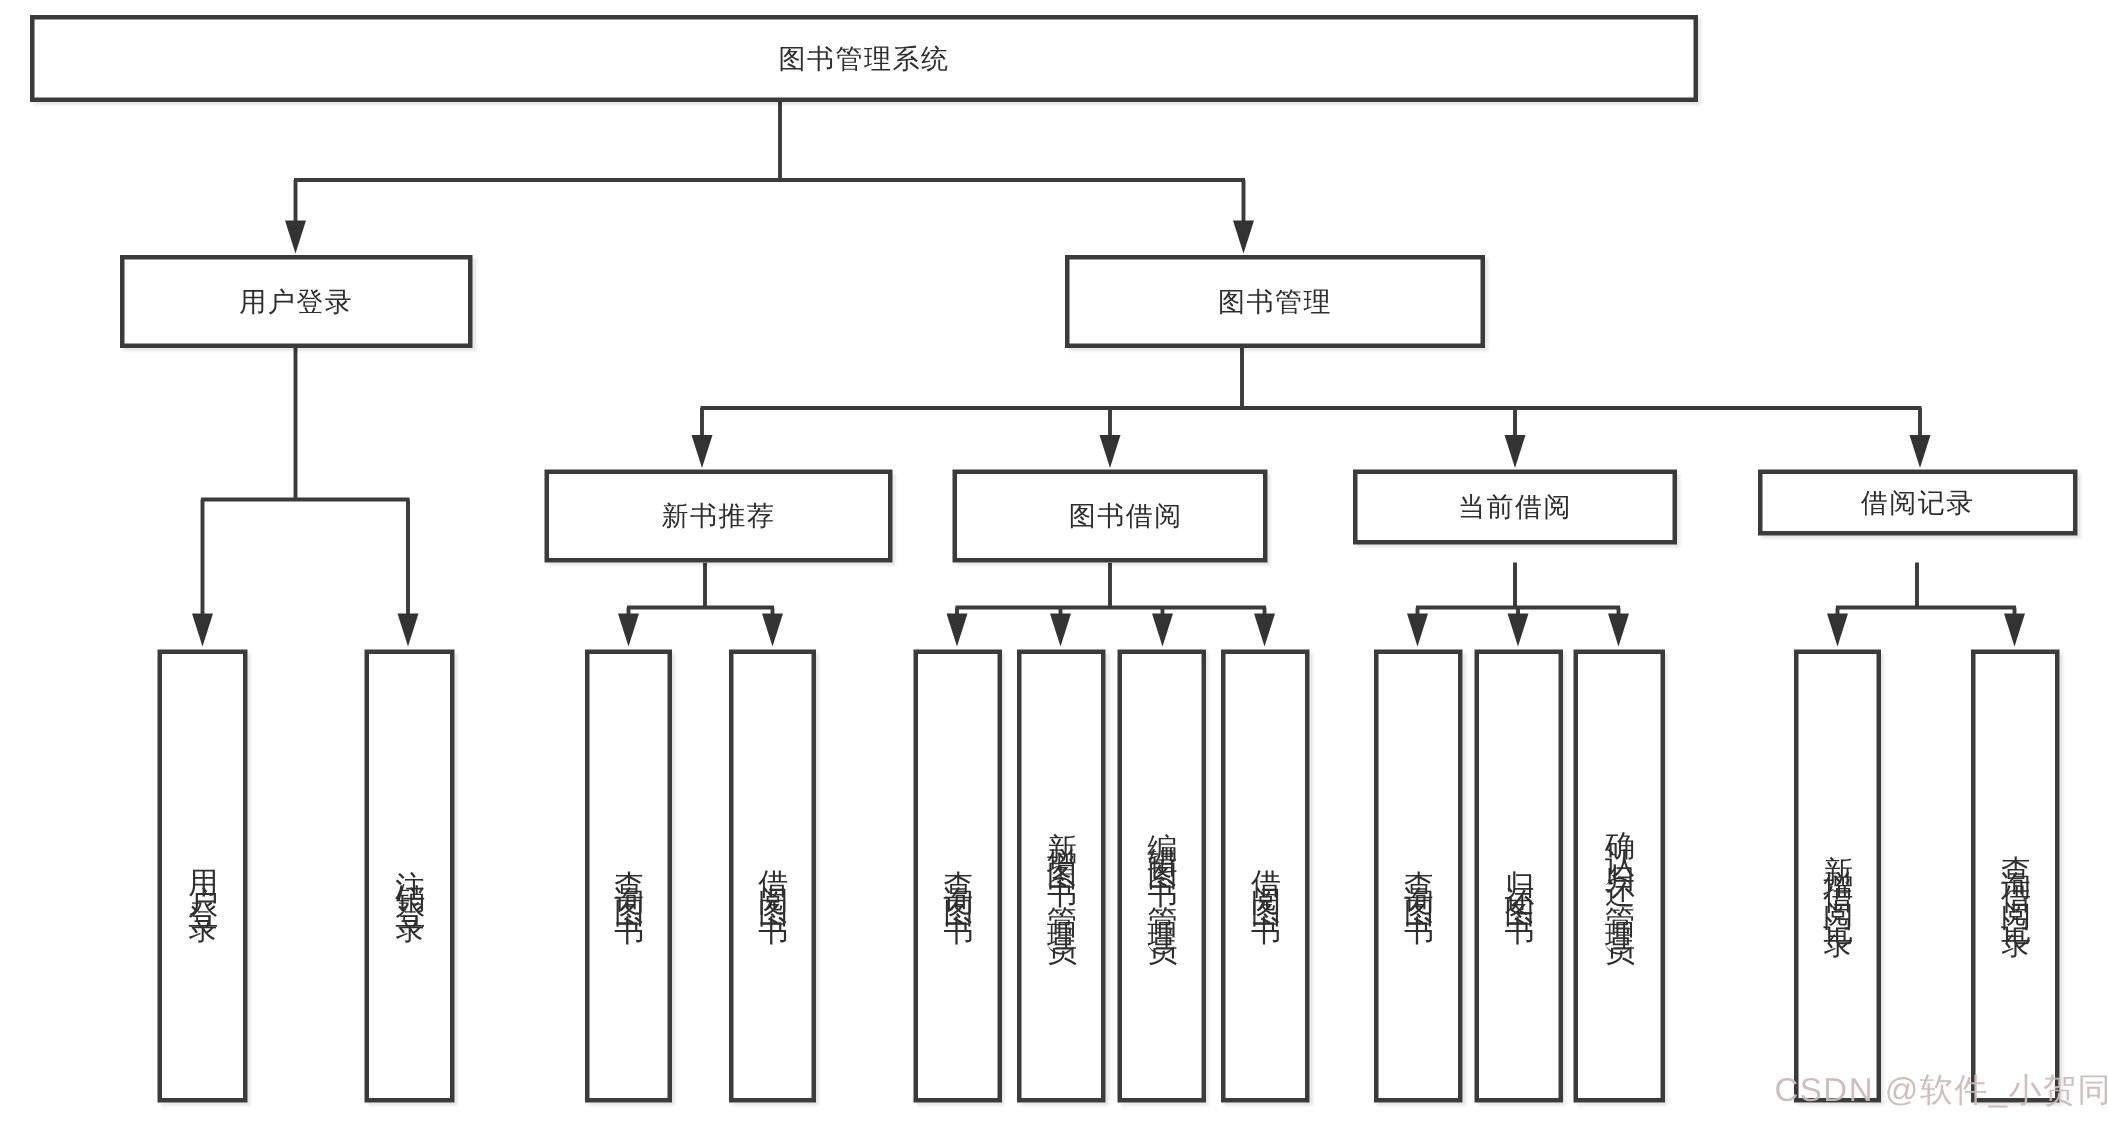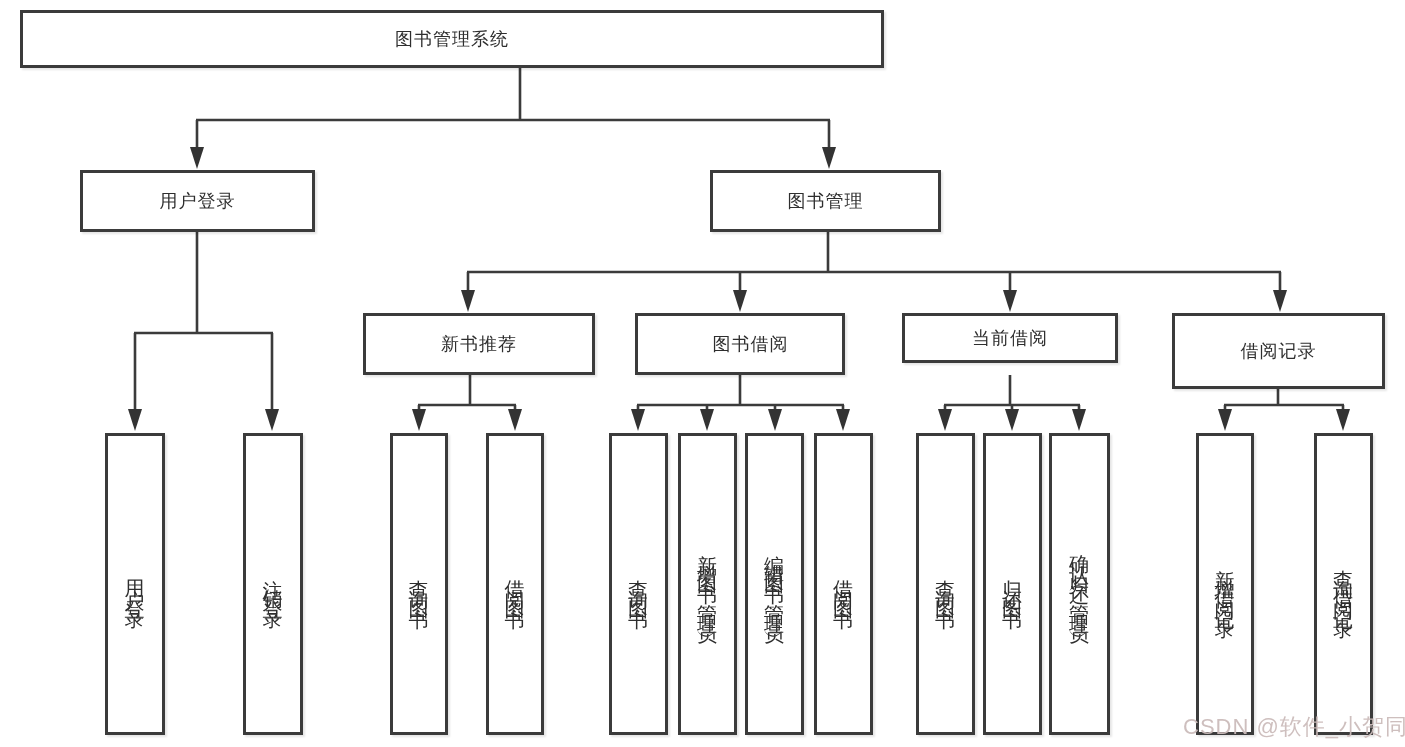--- a/index.html
+++ b/index.html
@@ -59,41 +59,41 @@
     <polygon points="700,409 714,409 707,431"></polygon>
     <polygon points="768,409 782,409 775,431"></polygon>
     <polygon points="836,409 850,409 843,431"></polygon>
     <polygon points="938,409 952,409 945,431"></polygon>
     <polygon points="1005,409 1019,409 1012,431"></polygon>
     <polygon points="1072,409 1086,409 1079,431"></polygon>
     <polygon points="1218,409 1232,409 1225,431"></polygon>
     <polygon points="1336,409 1350,409 1343,431"></polygon>
   </svg>
 
-  <div class="hbox" style="left:20px;top:10px;width:864px;height:58px;">
+  <div class="hbox" style="left:20px;top:10px;width:1112px;height:58px;">
     <span>图书管理系统</span>
   </div>
 
   <div class="hbox" style="left:80px;top:170px;width:235px;height:62px;">
     <span>用户登录</span>
   </div>
-  <div class="hbox" style="left:710px;top:170px;width:231px;height:62px;">
+  <div class="hbox" style="left:710px;top:170px;width:280px;height:62px;">
     <span>图书管理</span>
   </div>
 
   <div class="hbox" style="left:363px;top:313px;width:232px;height:62px;">
     <span>新书推荐</span>
   </div>
   <div class="hbox" style="left:635px;top:313px;width:210px;height:62px;padding-left:21px;">
     <span>图书借阅</span>
   </div>
   <div class="hbox" style="left:902px;top:313px;width:216px;height:50px;">
     <span>当前借阅</span>
   </div>
-  <div class="hbox" style="left:1172px;top:313px;width:213px;height:76px;">
+  <div class="hbox" style="left:1172px;top:313px;width:213px;height:44px;">
     <span>借阅记录</span>
   </div>
 
   <div class="vbox" style="left:105px;width:60px;">
     <span class="vtext">用户登录</span>
   </div>
   <div class="vbox" style="left:243px;width:60px;">
     <span class="vtext">注销登录</span>
   </div>
 

